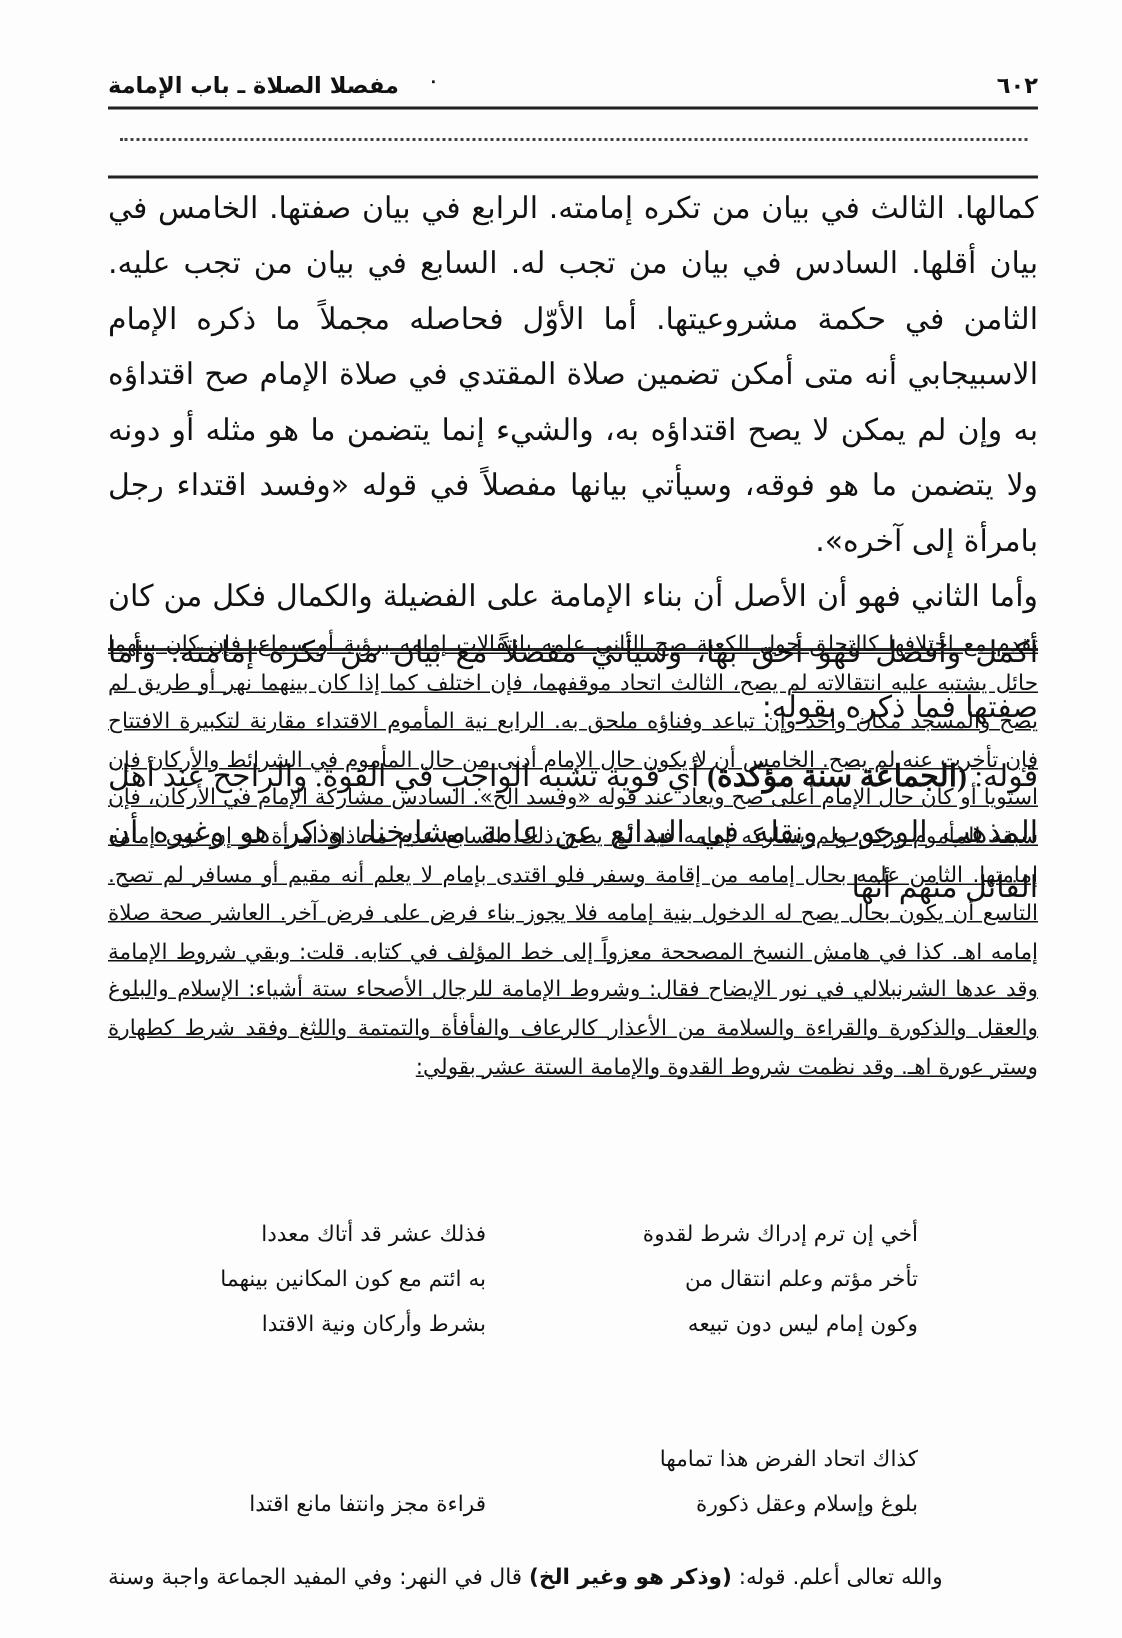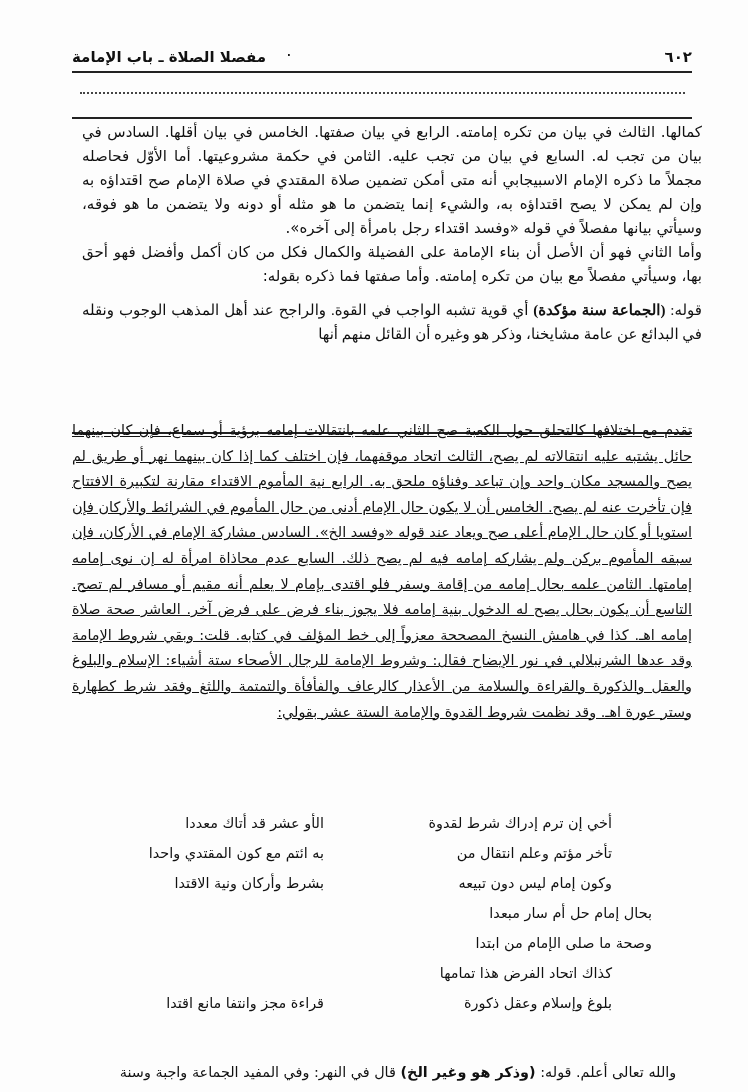--- a/index.html
+++ b/index.html
@@ -8,35 +8,35 @@
   .page { position: absolute; left: 72px; top: 0; width: 620px; direction: rtl; }
   .running-head { position: absolute; top: 46px; left: 0; width: 620px; height: 22px;
                   display: flex; justify-content: space-between; align-items: center;
                   font-weight: bold; font-size: 15px; }
   .head-dot { position: absolute; left: 215px; top: 4px; font-size: 10px; }
   .head-rule { position: absolute; top: 71px; left: 0; width: 620px; height: 0;
                border-top: 2px solid #222; }
   .dotted-line { position: absolute; top: 92px; left: 8px; width: 605px; height: 0;
                  border-top: 2px dotted #444; }
   .upper-rule { position: absolute; top: 117px; left: 0; width: 620px; border-top: 2px solid #222; }
-  .main-text { position: absolute; top: 120px; left: 10px; width: 620px; font-size: 15px;
-               line-height: 24px; text-align: justify; text-align-last: right; }
+  .main-text { position: absolute; top: 120px; left: 0; width: 620px; font-size: 20px;
+               line-height: 37px; text-align: justify; text-align-last: right; }
   .main-text p { margin: 0; }
   .main-text p.gap { margin-top: 10px; font-family: Liberation Serif, serif; }
   .bold { font-weight: bold; }
   .footnote-rule { position: absolute; top: 432px; left: 0; width: 620px; border-top: 2px solid #222; }
   .notes { position: absolute; top: 418px; left: 0; width: 620px; font-size: 14.4px;
            line-height: 25.6px; text-align: justify; text-align-last: right; text-decoration: underline; }
   .notes p { margin: 0; }
   .poem { position: absolute; top: 808px; left: 0; width: 620px; font-size: 14.4px; line-height: 30px; }
   .verse { display: flex; justify-content: flex-start; direction: rtl; height: 30px; }
   .hemi-r { width: 248px; margin-right: 80px; white-space: nowrap; letter-spacing: 0.6px; }
   .hemi-l { width: 240px; margin-right: 40px; white-space: nowrap; letter-spacing: 0.6px; }
-  .closing { position: absolute; top: 1040px; left: 16px; width: 620px; font-size: 14.4px;
-             line-height: 24px; text-align: center; margin-top: 20px; }
+  .closing { position: absolute; top: 1040px; left: 0; width: 620px; font-size: 14.4px;
+             line-height: 24px; text-align: left; }
 </style>
 </head>
 <body>
 
 <div class="page">
 
   <div class="running-head">
     <span>٦٠٢</span>
     <span class="head-dot">·</span>
     <span>مفصلا الصلاة ـ باب الإمامة</span>
@@ -53,35 +53,33 @@
 
   <div class="footnote-rule"></div>
 
   <div class="notes">
     <p>تقدم مع اختلافها كالتحلق حول الكعبة صح الثاني علمه بانتقالات إمامه برؤية أو سماع، فإن كان بينهما حائل يشتبه عليه انتقالاته لم يصح، الثالث اتحاد موقفهما، فإن اختلف كما إذا كان بينهما نهر أو طريق لم يصح والمسجد مكان واحد وإن تباعد وفناؤه ملحق به. الرابع نية المأموم الاقتداء مقارنة لتكبيرة الافتتاح فإن تأخرت عنه لم يصح. الخامس أن لا يكون حال الإمام أدنى من حال المأموم في الشرائط والأركان فإن استويا أو كان حال الإمام أعلى صح ويعاد عند قوله «وفسد الخ». السادس مشاركة الإمام في الأركان، فإن سبقه المأموم بركن ولم يشاركه إمامه فيه لم يصح ذلك. السابع عدم محاذاة امرأة له إن نوى إمامه إمامتها. الثامن علمه بحال إمامه من إقامة وسفر فلو اقتدى بإمام لا يعلم أنه مقيم أو مسافر لم تصح. التاسع أن يكون بحال يصح له الدخول بنية إمامه فلا يجوز بناء فرض على فرض آخر. العاشر صحة صلاة إمامه اهـ. كذا في هامش النسخ المصححة معزواً إلى خط المؤلف في كتابه. قلت: وبقي شروط الإمامة وقد عدها الشرنبلالي في نور الإيضاح فقال: وشروط الإمامة للرجال الأصحاء ستة أشياء: الإسلام والبلوغ والعقل والذكورة والقراءة والسلامة من الأعذار كالرعاف والفأفأة والتمتمة واللثغ وفقد شرط كطهارة وستر عورة اهـ. وقد نظمت شروط القدوة والإمامة الستة عشر بقولي:</p>
   </div>
 
   <div class="poem">
     <div class="verse">
       <span class="hemi-r">أخي إن ترم إدراك شرط لقدوة</span>
-      <span class="hemi-l">الأو عشر قد أتاك معددا</span>
+      <span class="hemi-l">فذلك عشر قد أتاك معددا</span>
     </div>
     <div class="verse">
       <span class="hemi-r">تأخر مؤتم وعلم انتقال من</span>
-      <span class="hemi-l">به ائتم مع كون المقتدي واحدا</span>
+      <span class="hemi-l">به ائتم مع كون المكانين بينهما</span>
     </div>
     <div class="verse">
       <span class="hemi-r">وكون إمام ليس دون تبيعه</span>
       <span class="hemi-l">بشرط وأركان ونية الاقتدا</span>
     </div>
     <div class="verse">
-      <span class="hemi-l">بحال إمام حل أم سار مبعدا</span>
     </div>
     <div class="verse">
-      <span class="hemi-l">وصحة ما صلى الإمام من ابتدا</span>
     </div>
     <div class="verse">
       <span class="hemi-r">كذاك اتحاد الفرض هذا تمامها</span>
     </div>
     <div class="verse">
       <span class="hemi-r">بلوغ وإسلام وعقل ذكورة</span>
       <span class="hemi-l">قراءة مجز وانتفا مانع اقتدا</span>
     </div>
   </div>
 

